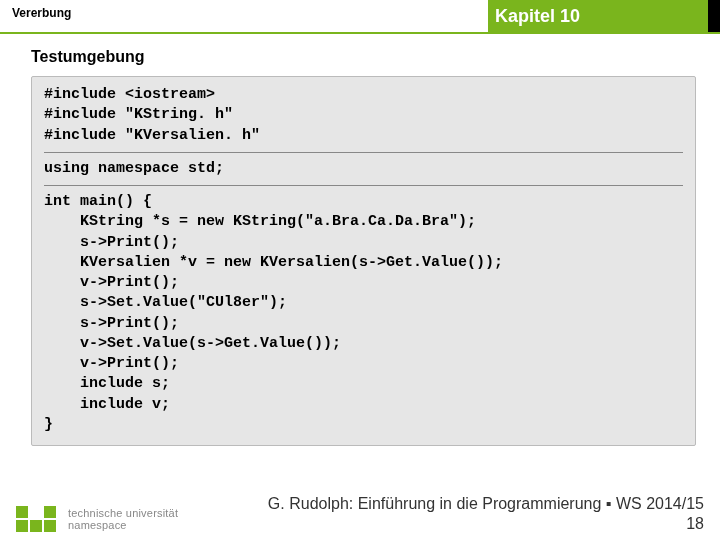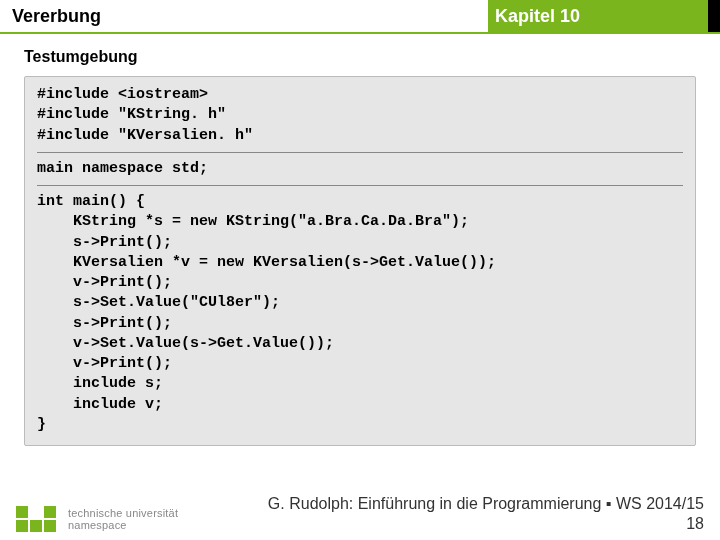--- a/index.html
+++ b/index.html
@@ -13,38 +13,39 @@
   }
   .header {
     display: flex;
     height: 34px;
     border-bottom: 2px solid #7ab51d;
   }
   .header-left {
     flex: 1;
     background: #fff;
     padding: 6px 12px;
-    font-size: 18px;
+    font-size: 12px;
     font-weight: bold;
     color: #000;
   }
   .header-right {
     width: 220px;
     background: #7ab51d;
     color: #fff;
     padding: 6px 7px;
     font-size: 18px;
     font-weight: bold;
   }
   .header-right-black {
     width: 12px;
     background: #000;
   }
   .content {
     padding: 14px 24px 0 24px;
+    margin-left: 7px;
   }
   .subtitle {
     font-size: 16px;
     font-weight: bold;
     margin-bottom: 10px;
   }
   .codebox {
     background: #e6e6e6;
     border: 1px solid #bbb;
     border-radius: 2px;
@@ -108,21 +109,21 @@
   <div class="header-right">Kapitel 10</div>
   <div class="header-right-black"></div>
 </div>
 
 <div class="content">
   <div class="subtitle">Testumgebung</div>
 
   <div class="codebox"><span>#include &lt;iostream&gt;</span>
 <span>#include "KString. h"</span>
 <span>#include "KVersalien. h"</span>
-<hr class="rule"><span>main namespace std;</span>
+<hr class="rule"><span>using namespace std;</span>
 <hr class="rule"><span>int main() {</span>
 <span>    KString *s = new KString("a.Bra.Ca.Da.Bra");</span>
 <span>    s-&gt;Print();</span>
 <span>    KVersalien *v = new KVersalien(s-&gt;Get.Value());</span>
 <span>    v-&gt;Print();</span>
 <span>    s-&gt;Set.Value("CUl8er");</span>
 <span>    s-&gt;Print();</span>
 <span>    v-&gt;Set.Value(s-&gt;Get.Value());</span>
 <span>    v-&gt;Print();</span>
 <span>    include s;</span>

